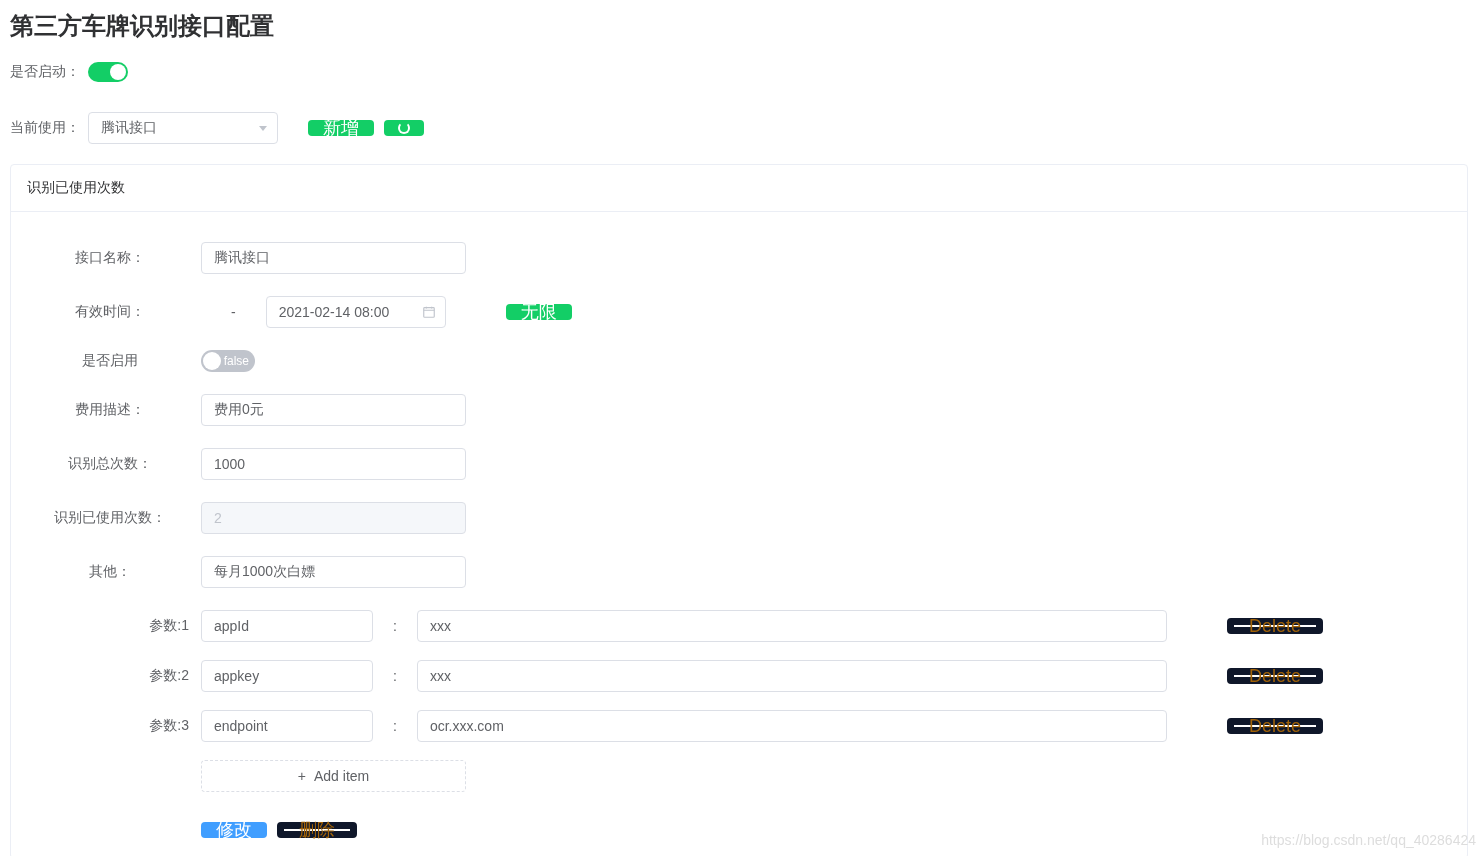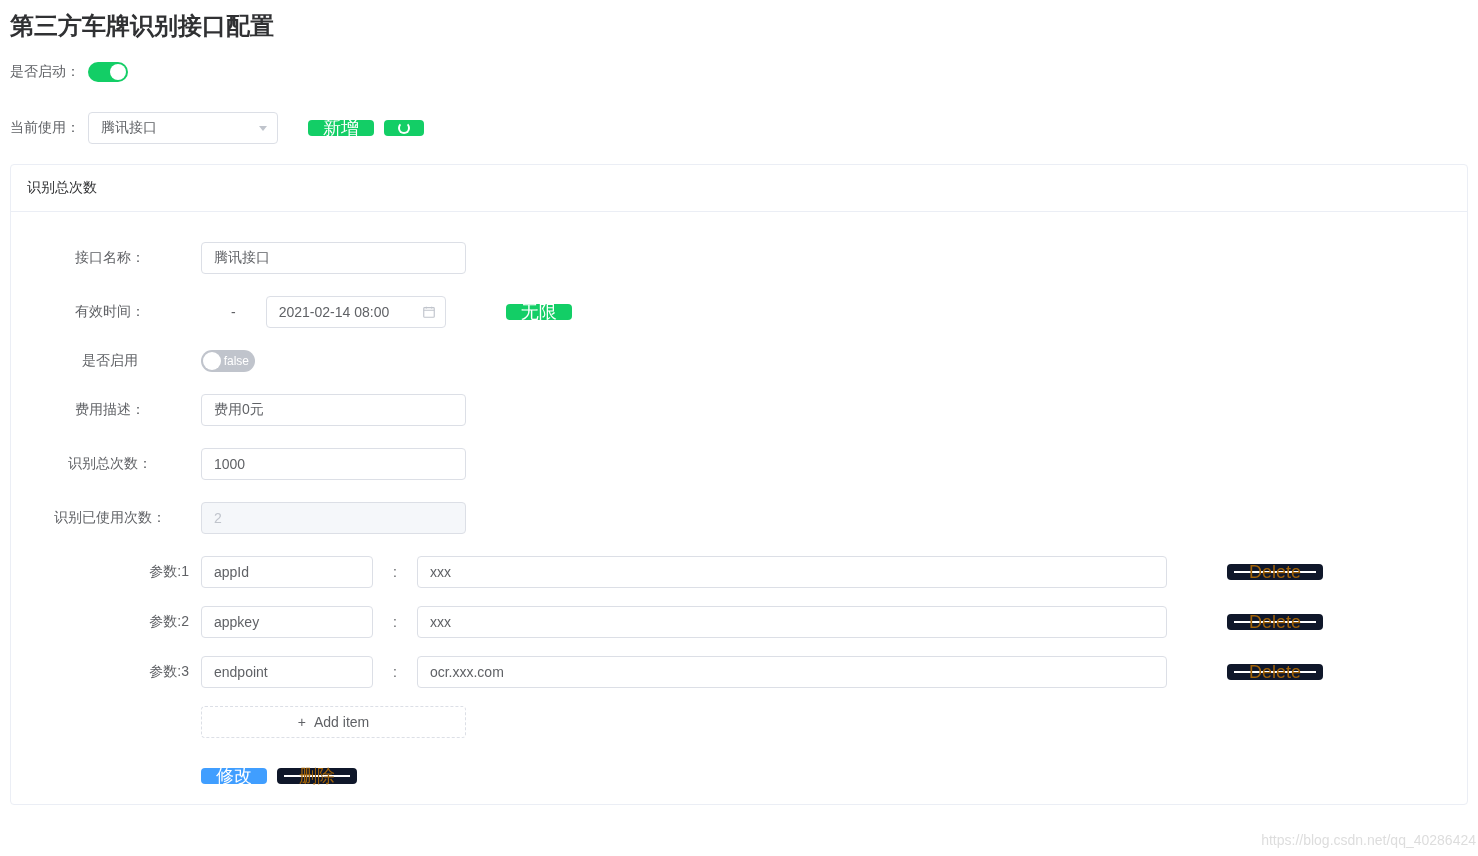--- a/index.html
+++ b/index.html
@@ -280,21 +280,21 @@
   <div class="select">
     <span>腾讯接口</span>
   </div>
   <button class="btn btn-success">新增</button>
   <button class="btn btn-success btn-icon">
     <span class="refresh-icon"></span>
   </button>
 </div>
 
 <div class="card">
-  <div class="card-header">识别总次数</div>
+  <div class="card-header">识别已使用次数</div>
   <div class="card-body">
 
     <div class="form-item">
       <div class="form-label">接口名称：</div>
       <div class="form-content">
         <input class="input input-265" value="腾讯接口" style="">
       </div>
     </div>
 
     <div class="form-item">
@@ -333,20 +333,26 @@
       </div>
     </div>
 
     <div class="form-item">
       <div class="form-label">识别已使用次数：</div>
       <div class="form-content">
         <input class="input input-265 input-disabled" disabled="" value="2" style="">
       </div>
     </div>
 
+    <div class="form-item">
+      <div class="form-label">其他：</div>
+      <div class="form-content">
+        <input class="input input-265" value="每月1000次白嫖" style="">
+      </div>
+    </div>
 
     <div class="param-row">
       <div class="param-label">参数:1</div>
       <input class="input input-170" value="appId" style="">
       <span class="param-sep">:</span>
       <input class="input param-value" value="xxx" style="">
       <button class="btn btn-default param-delete">Delete</button>
     </div>
 
     <div class="param-row">

